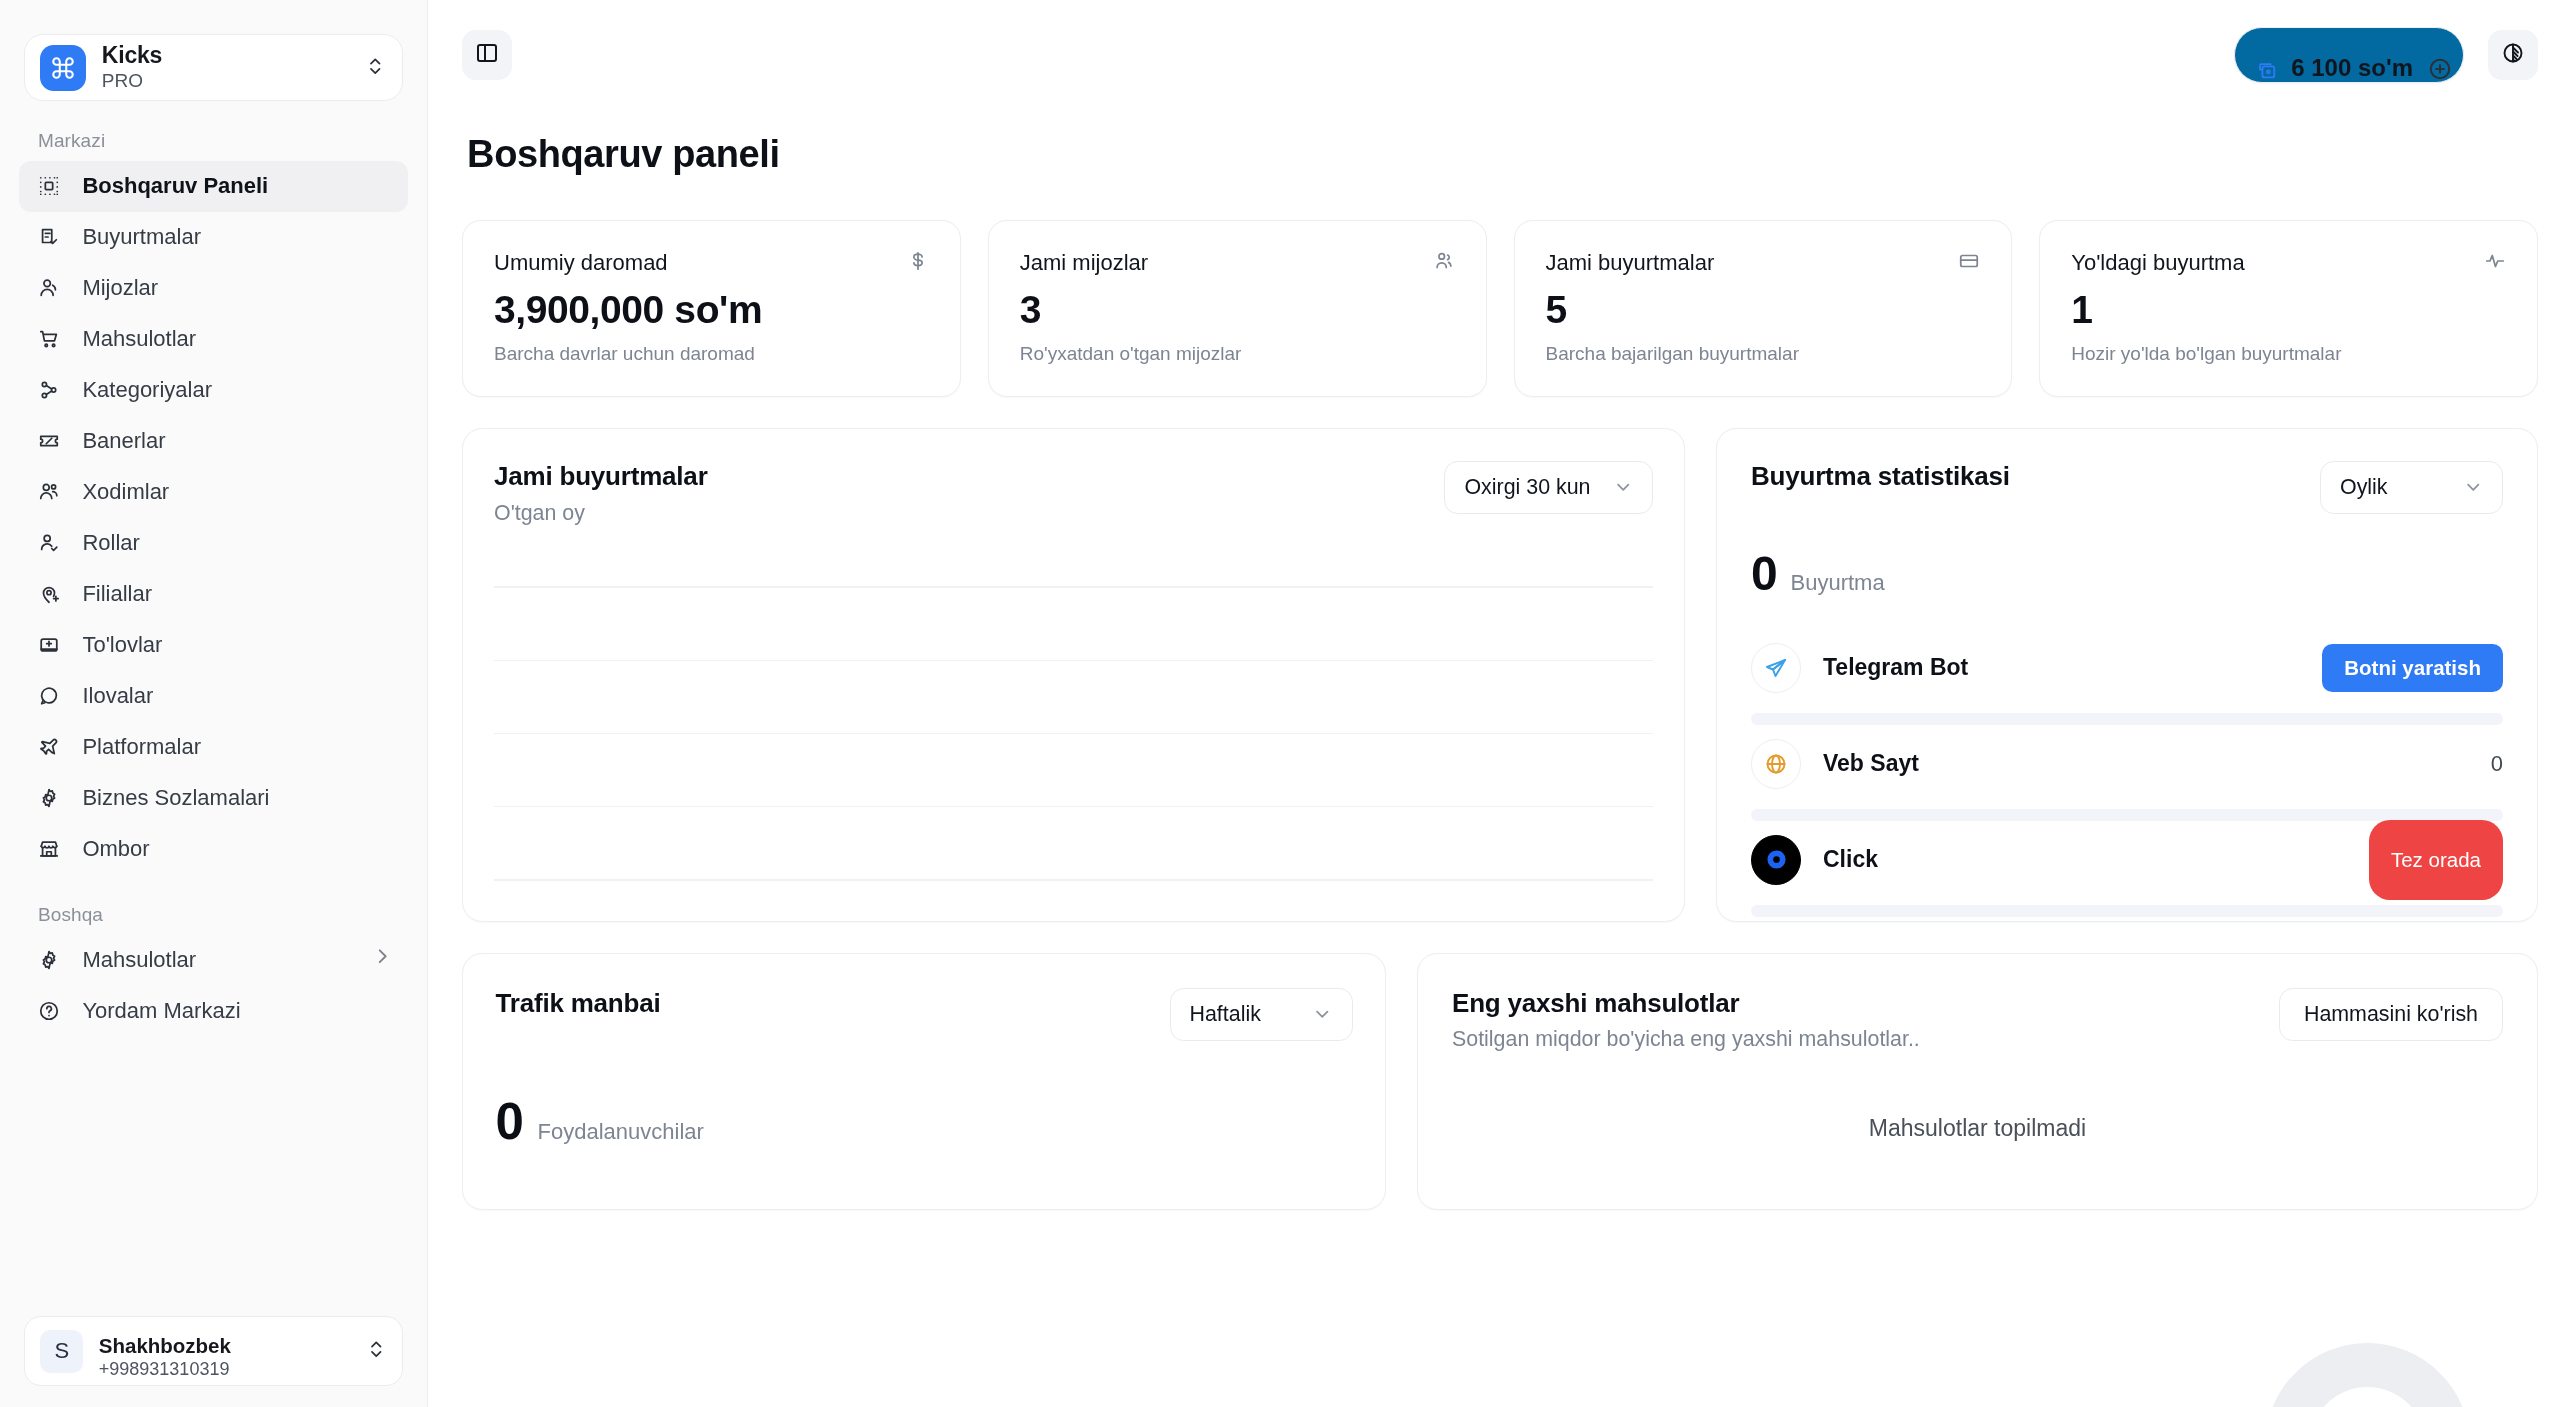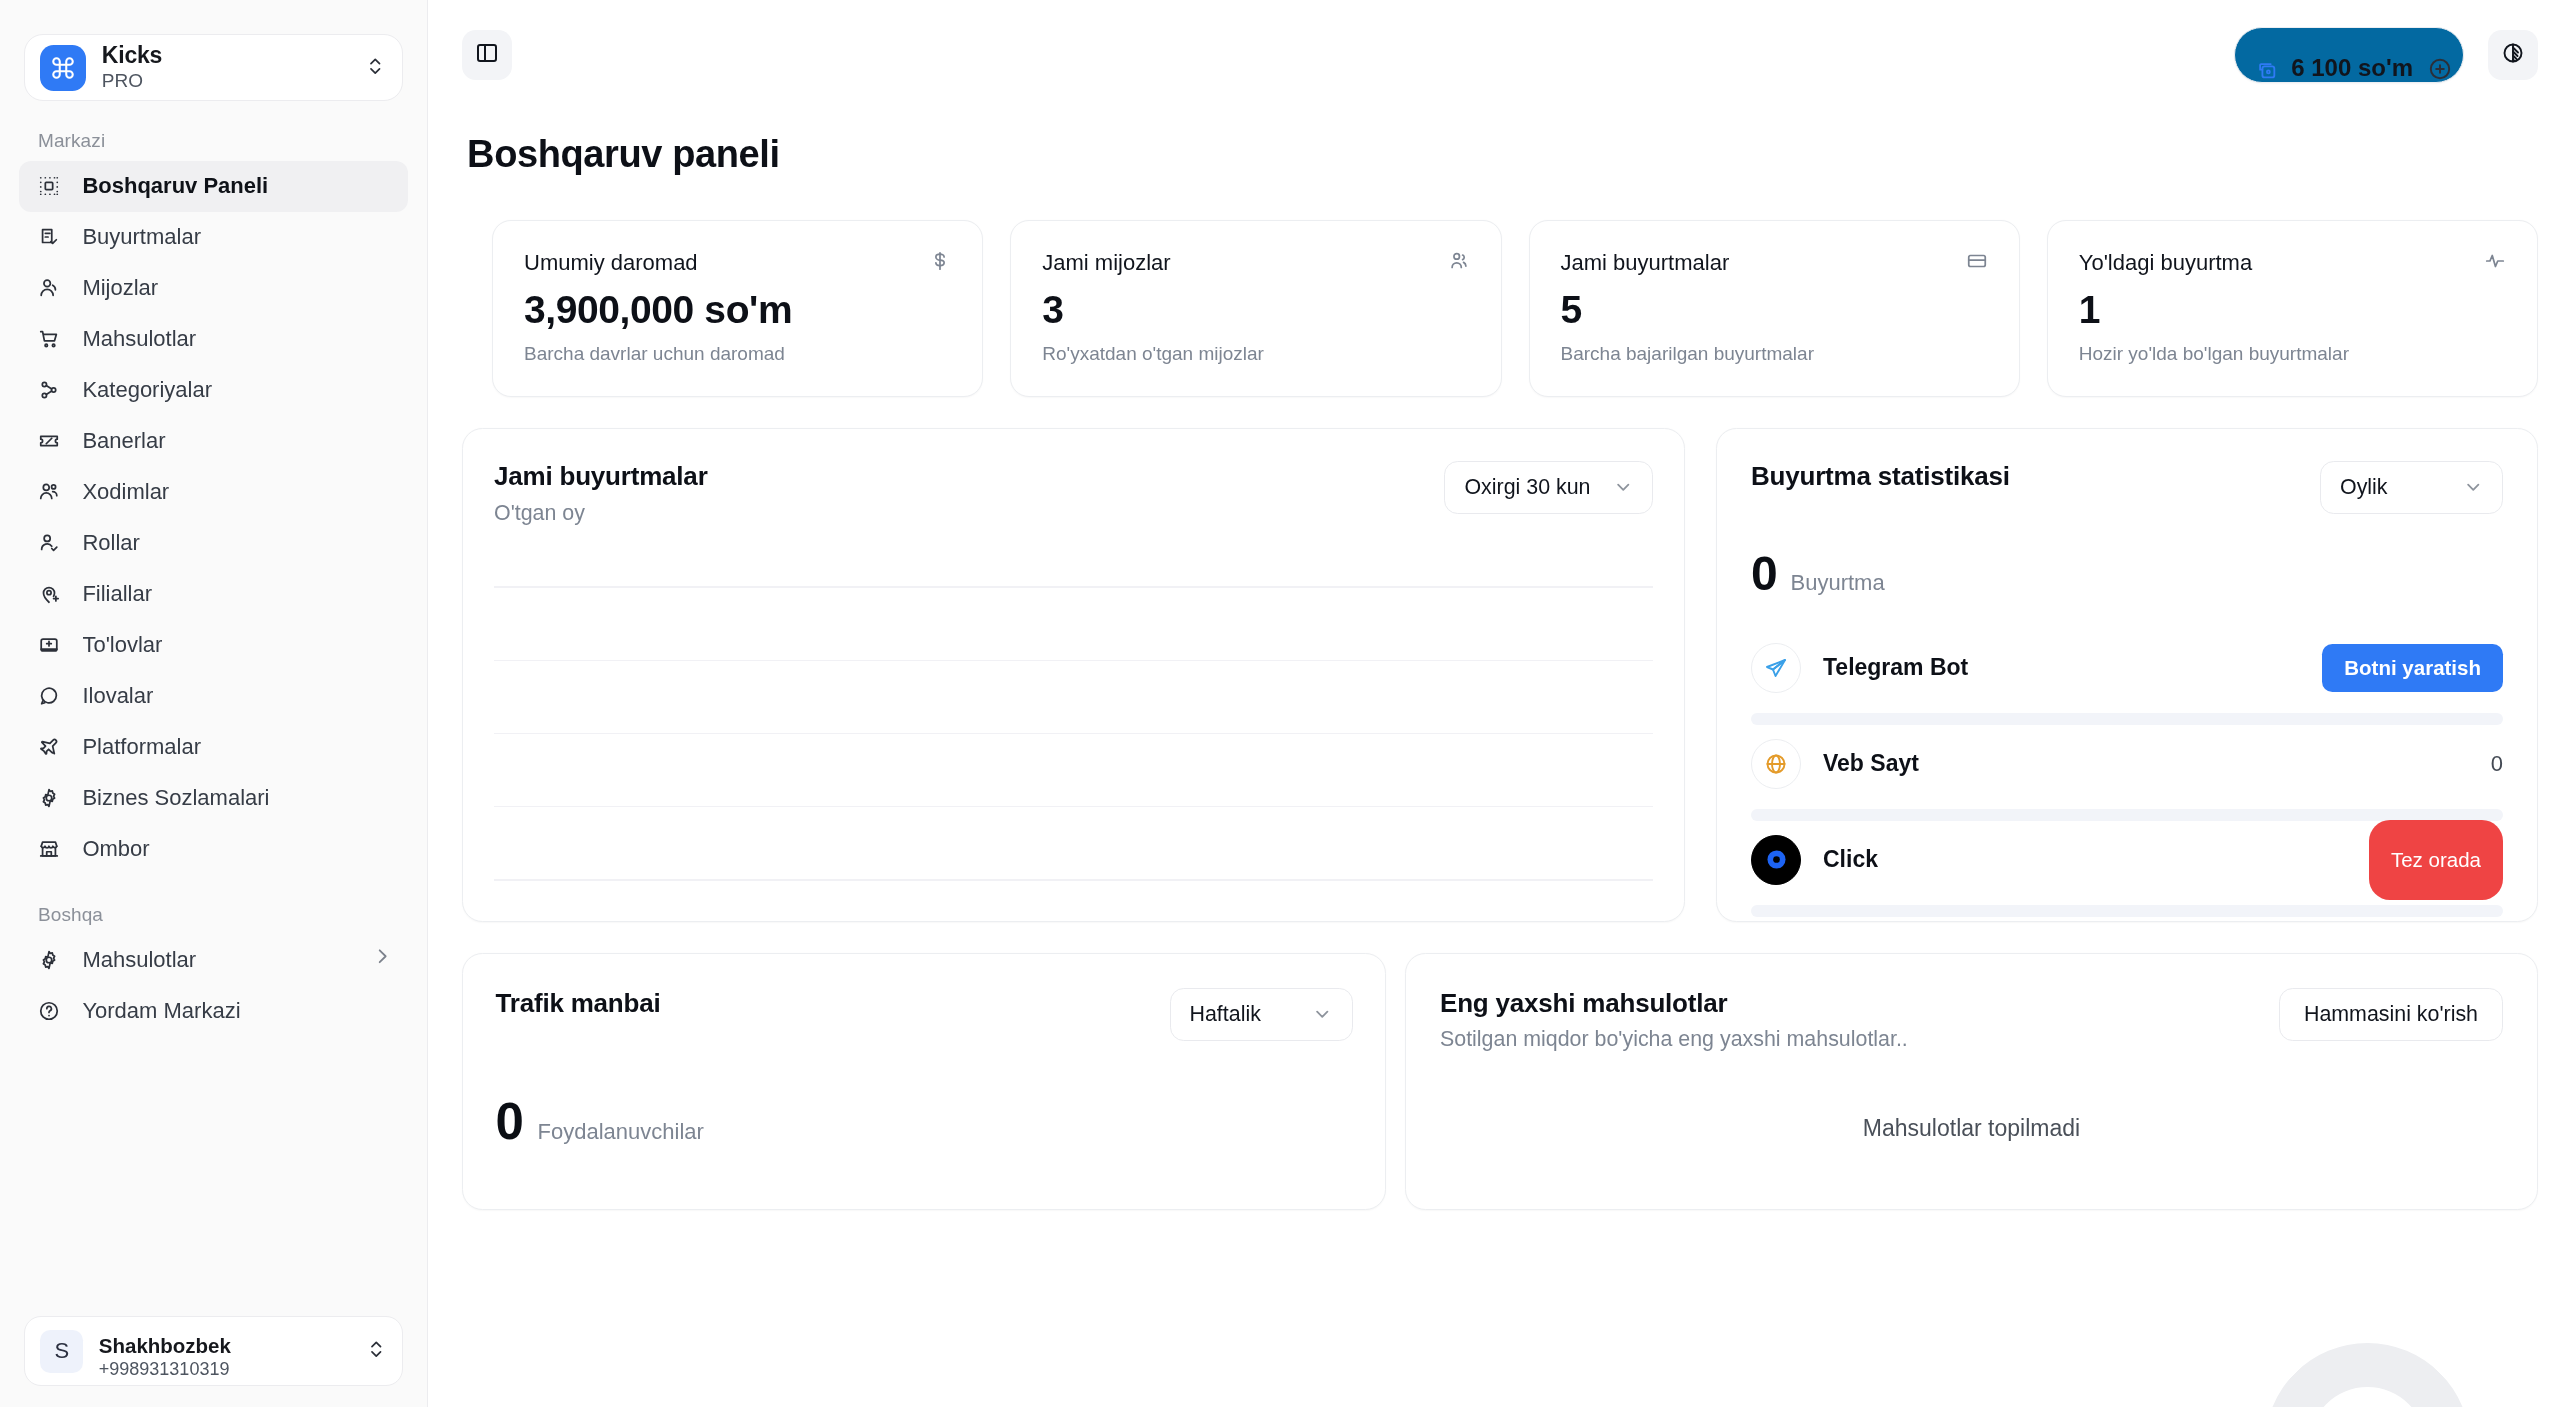--- a/index.html
+++ b/index.html
@@ -117,21 +117,21 @@
     padding: 0 10.3px 0 20.5px; margin-right: 24px;
     box-shadow: 0 0.9px 1.7px rgba(16,24,40,.04);
   }
   .balance .b-ic { color:#2f7af5; display:flex; flex:0 0 auto;}
   .balance .b-amt { font-size:24px; font-weight:700; color:#11151d; white-space:nowrap; }
   .balance .b-plus { color:#2b2f38; display:flex; flex:0 0 auto;}
 
   .content { padding: 0 38px 0 34px; }
   .page-title { font-size: 38px; font-weight: 800; color:#0d1017; letter-spacing:-0.4px; margin: 24px 0 0 5.1px; }
 
-  .stats-row { display:flex; gap: 27px; margin-top: 44px; margin-left: 30px; }
+  .stats-row { display:flex; gap: 27px; margin-top: 44px; }
   .stat-card {
     flex:1 1 0; background:#fff; border:1.7px solid #eceef1; border-radius:19px;
     padding: 29px 31px 31px 31px; min-height:151px;
     box-shadow: 0 0.9px 1.7px rgba(16,24,40,.03);
   }
   .stat-head { display:flex; align-items:flex-start; justify-content:space-between; }
   .stat-title { font-size:22px; color:#11151d; font-weight:500; }
   .stat-ic { color:#7d8592; display:flex; }
   .stat-value { font-size:39px; font-weight:800; color:#0d1017; margin-top:13.7px; letter-spacing:-0.4px; line-height:1.05;}
   .stat-sub { font-size:19px; color:#7d8592; margin-top:12px; }
@@ -170,21 +170,21 @@
   .btn-primary {
     background:#2f7af5; color:#fff; border:0; border-radius:10.3px;
     font-size:20.5px; font-weight:700; padding: 12px 22px; cursor:pointer; font-family:inherit;
   }
   .btn-soon {
     background:#ef4444; color:#ffffff; border:0; border-radius:21px;
     font-size:20.5px; padding: 28px 22px; cursor:default; font-family:inherit;
   }
   .progress { height:12px; border-radius:854px; background:#f2f4f9; margin-top: 12px; }
 
-  .bottom-row { display:flex; gap: 19px; margin-top: 31px; }
+  .bottom-row { display:flex; gap: 31px; margin-top: 31px; }
   .card-traffic { flex: 0 0 924px; padding: 34px 32.5px 0 32.5px; height: 257px; }
   .card-top { flex: 1 1 auto; padding: 34px 34px 0 34px; height: 257px; }
   .traffic-num-row { display:flex; align-items:baseline; gap:13.7px; margin-top: 55px;}
   .traffic-num { font-size:51px; font-weight:800; color:#0b0e14; line-height:1;}
   .traffic-lbl { font-size:22px; color:#7d8592; }
   .donut {
     position:absolute; right: 106px; top: 1343px;
     width: 205px; height:205px; border-radius:854px;
     border: 44px solid #edeef1; border-bottom-color:transparent; border-left-color:transparent;
     transform: rotate(-45deg);

